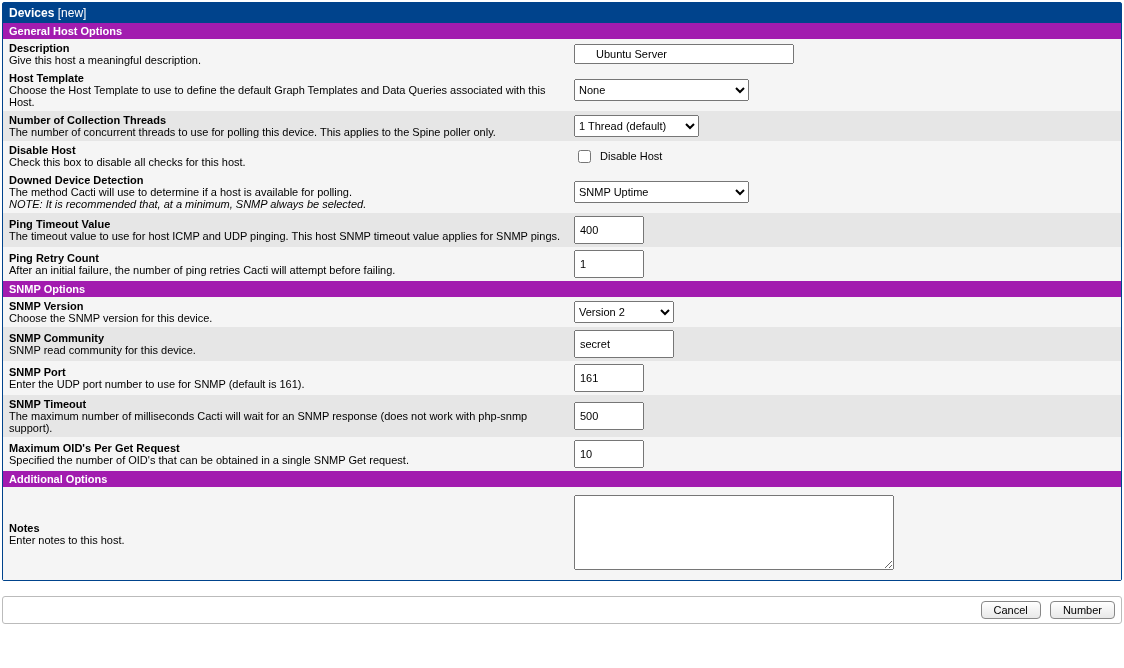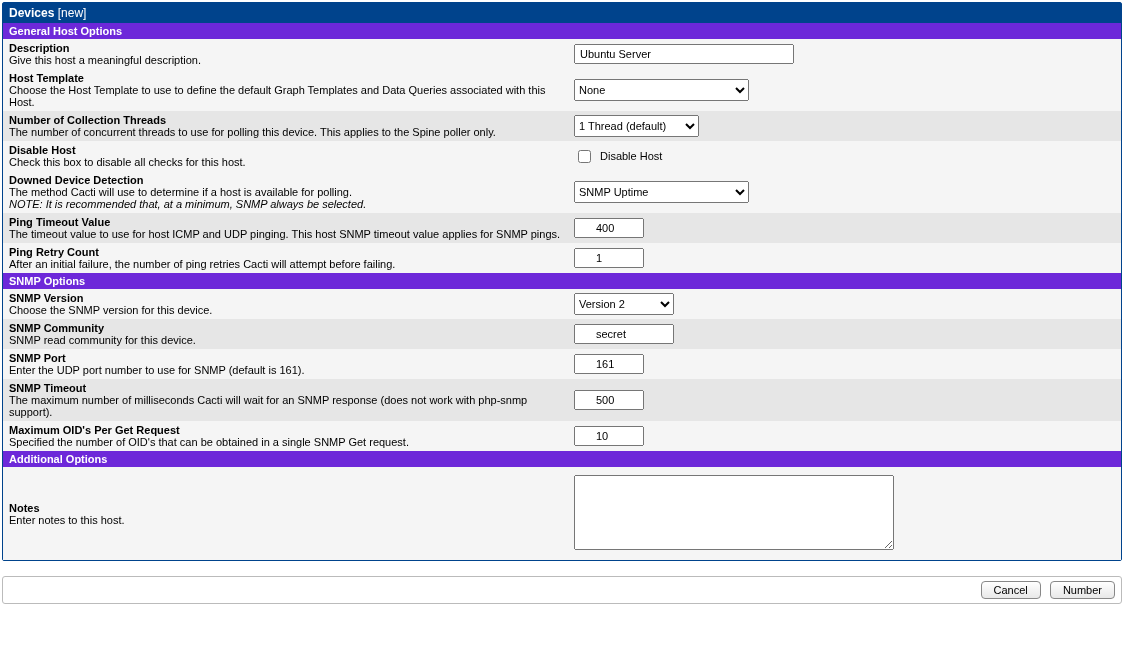--- a/index.html
+++ b/index.html
@@ -23,21 +23,21 @@
     background: #00438C;
     color: #fff;
     padding: 3px 6px;
     font-weight: bold;
     font-size: 12px;
   }
   .title-bar .sub {
     font-weight: normal;
   }
   .section-bar {
-    background: #6d28d9;
+    background: #a21caf;
     color: #fff;
     padding: 2px 6px;
     font-weight: bold;
     font-size: 11px;
   }
   table.form {
     width: 100%;
     border-collapse: collapse;
   }
   table.form tr td {
@@ -48,22 +48,22 @@
   table.form tr.row-odd  td { background: #e6e6e6; }
   td.lbl { width: 565px; }
   td.ctrl { }
   .fld-title { font-weight: bold; display: block; }
   .fld-help  { display: block; }
   .fld-note  { font-style: italic; display: block; }
   input[type=text], select, textarea {
     font-family: "Lucida Grande", Verdana, Arial, sans-serif;
     font-size: 11px;
   }
-  input.text-wide { width: 220px; height: 20px; padding: 1px 4px; }
-  input.text-small { width: 70px; height: 20px; padding: 1px 20px; text-align: left; }
+  input.text-wide { width: 220px; height: 20px; padding: 1px 20px; }
+  input.text-small { width: 70px; height: 28px; padding: 1px 4px; text-align: left; }
   select.sel-wide { min-width: 175px; height: 22px; }
   select.sel-med  { min-width: 125px; height: 22px; }
   select.sel-small{ min-width: 100px; height: 22px; }
   textarea.notes  { width: 320px; height: 75px; resize: both; }
   .chk-wrap { display: inline-flex; align-items: center; gap: 6px; }
   .button-bar {
     margin-top: 15px;
     border: 1px solid #bbb;
     border-radius: 3px;
     padding: 4px 6px;

